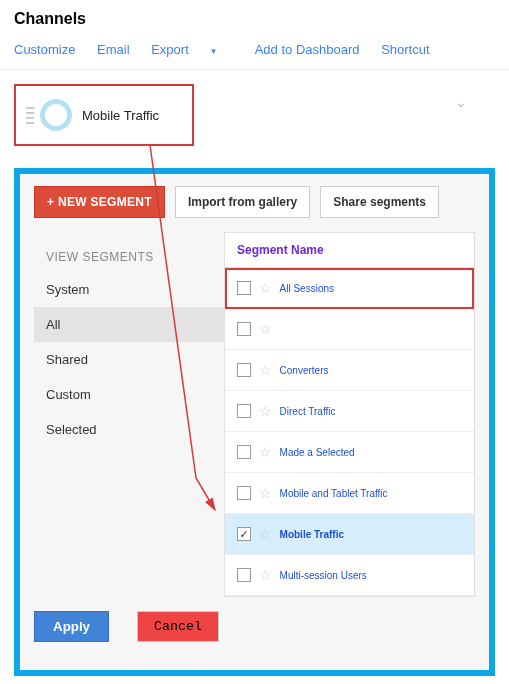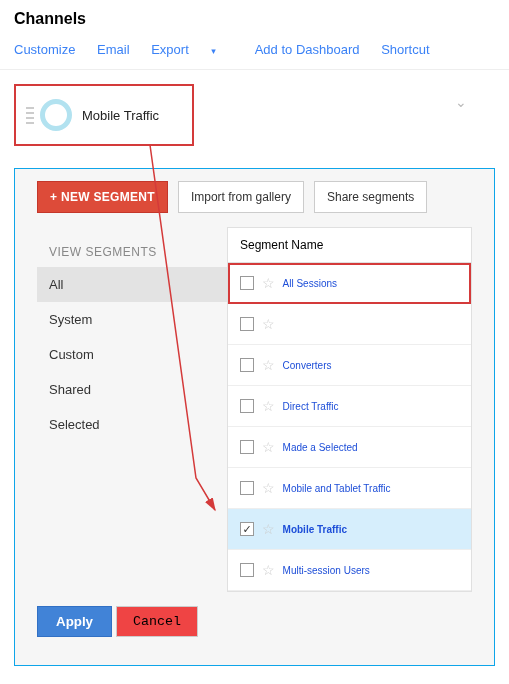--- a/index.html
+++ b/index.html
@@ -13,43 +13,43 @@
     .toolbar .caret { font-size: 9px; margin-left: 2px; }
     
     .segment-chip-area { padding: 14px; position: relative; }
     .segment-chip { border: 2px solid #d43a3a; width: 180px; height: 62px; display: flex; align-items: center; padding: 0 10px; background: #fff; position: relative; }
     .chip-lines { width: 8px; display: flex; flex-direction: column; gap: 3px; margin-right: 6px; }
     .chip-lines div { height: 2px; background: #ccc; }
     .circle { width: 32px; height: 32px; border: 5px solid #b2e2f0; border-radius: 50%; margin-right: 10px; }
     .chip-label { font-size: 13px; color: #222; }
     .dropdown-chevron { position: absolute; left: 455px; top: 24px; color: #bbb; font-size: 14px; }
     
-    .segment-panel { margin: 8px 14px 14px; background: #f6f6f6; border: 1px solid #0ea5e9; padding: 12px 8px 14px; position: relative; }
+    .segment-panel { margin: 8px 14px 14px; background: #f6f6f6; border: 6px solid #0ea5e9; padding: 12px 0 14px; position: relative; }
     
     .panel-buttons { padding: 0 14px 14px; display: flex; gap: 10px; }
-    .btn { font-size: 12px; padding: 8px 12px; border: 1px solid #ccc; background: #fff; cursor: pointer; color: #333; font-weight: normal; }
+    .btn { font-size: 12px; padding: 8px 12px; border: 1px solid #ccc; background: #fff; cursor: pointer; color: #333; font-weight: bold; }
     .btn-red { background: #dd4b39; color: #fff; border: 1px solid #c4362a; font-weight: bold; letter-spacing: 0.3px; }
     
     .panel-body { display: flex; padding: 0 14px; }
     .sidebar { width: 190px; padding-top: 10px; }
     .sidebar-header { font-size: 12px; color: #888; letter-spacing: 0.5px; padding: 8px 12px; }
     .sidebar-item { padding: 10px 12px; font-size: 13px; color: #333; cursor: pointer; }
     .sidebar-item.active { background: #e3e3e3; }
     
     .segment-list { flex: 1; background: #fff; border: 1px solid #e0e0e0; }
-    .list-header { padding: 10px 12px; font-size: 12px; font-weight: normal; color: #000000; border-bottom: 1px solid #e0e0e0; }
+    .list-header { padding: 10px 12px; font-size: 12px; font-weight: bold; color: #6d28d9; border-bottom: 1px solid #e0e0e0; }
     .list-row { padding: 12px; border-bottom: 1px solid #eee; display: flex; align-items: center; gap: 8px; }
     .list-row.selected { background: #d6eefc; }
     .list-row.highlight { outline: 2px solid #d43a3a; outline-offset: -2px; }
     .chk { width: 14px; height: 14px; border: 1px solid #999; display: inline-flex; align-items: center; justify-content: center; font-size: 11px; color: #333; background: #fff; }
     .star { color: #ccc; font-size: 14px; }
     .row-label { font-size: 10px; color: #1d4ed8; }
     .list-row.selected .row-label { font-weight: bold; }
     
-    .footer-buttons { padding: 14px; display: flex; gap: 4px; }
+    .footer-buttons { padding: 14px; display: flex; gap: 28px; }
     .btn-blue { background: #4183d7; color: #fff; border: 1px solid #3170c4; padding: 7px 18px; font-weight: bold; }
     .btn-plain { background: #ef4444; border: 1px solid #ccc; padding: 7px 16px; font-family: Liberation Mono, monospace; }
     
     .arrow-svg { position: absolute; left: 0; top: 0; pointer-events: none; z-index: 10; }
   </style>
 </head>
 <body>
 
 <div class="header">
   <div class="page-title">Channels</div>
@@ -80,24 +80,24 @@
 <div class="segment-panel">
   <div class="panel-buttons">
     <button class="btn btn-red">+ NEW SEGMENT</button>
     <button class="btn">Import from gallery</button>
     <button class="btn">Share segments</button>
   </div>
 
   <div class="panel-body">
     <div class="sidebar">
       <div class="sidebar-header">VIEW SEGMENTS</div>
+      <div class="sidebar-item">System</div>
       <div class="sidebar-item active">All</div>
-      <div class="sidebar-item">System</div>
+      <div class="sidebar-item">Shared</div>
       <div class="sidebar-item">Custom</div>
-      <div class="sidebar-item">Shared</div>
       <div class="sidebar-item">Selected</div>
     </div>
 
     <div class="segment-list">
       <div class="list-header">Segment Name</div>
       <div id="rows">
           <div class="list-row highlight">
             <span class="chk"></span>
             <span class="star">☆</span>
             <span class="row-label">All Sessions</span>

